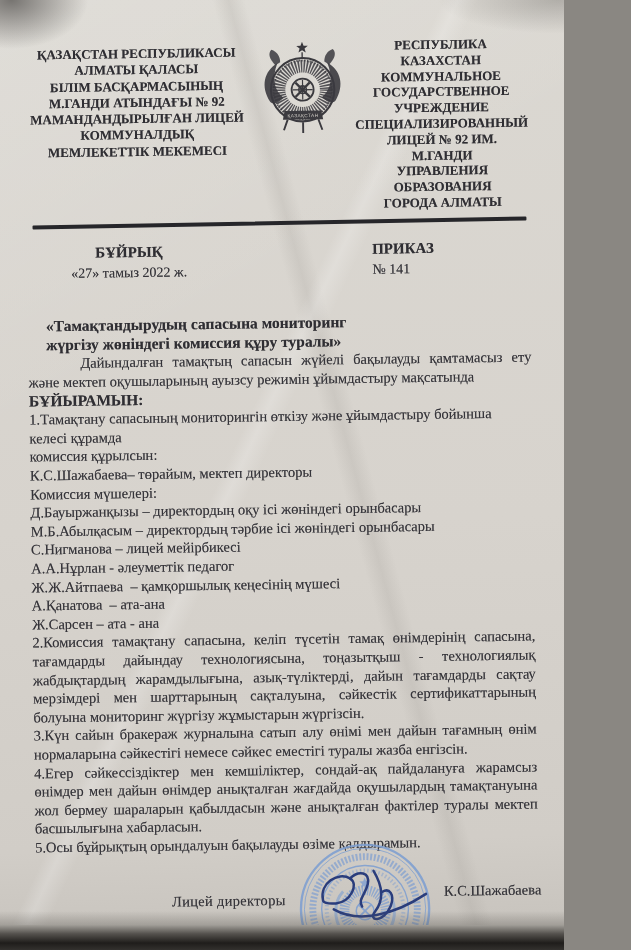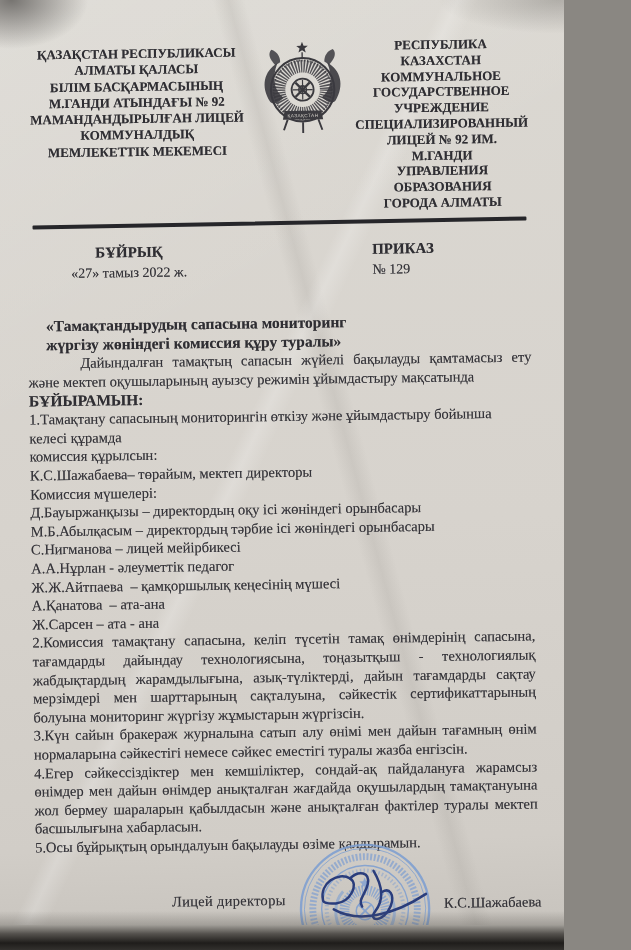--- a/index.html
+++ b/index.html
@@ -41,21 +41,21 @@
   
   .title{margin:34px 0 0 18px;font-weight:bold;font-size:15.5px;line-height:18.5px;color:#2f2e33;}
   
   .preamble{margin:20px 0 0 0;text-indent:52px;text-align:justify;}
   .orderword{font-weight:bold;font-size:15.5px;color:#2f2e33;}
   p.body-par{margin:0;text-align:justify;}
   .member-line{white-space:pre-wrap;}
   
   .sig-area{position:relative;height:190px;}
   .sig-role{position:absolute;left:136px;top:38px;letter-spacing:.3px;}
-  .sig-name{position:absolute;left:408px;top:43px;}
+  .sig-name{position:absolute;left:408px;top:31px;}
   .stamp{position:absolute;left:260px;top:-12px;width:138px;height:138px;opacity:.88;}
   .signature{position:absolute;left:276px;top:12px;width:124px;height:64px;}
   
   .bottom-edge{
     position:absolute;left:0;right:0;bottom:0;height:25px;
     background:linear-gradient(180deg,#a19e98 0%,#55524e 35%,#1f1d1b 72%,#33312e 100%);
   }
   .bottom-shade{
     position:absolute;left:0;right:0;bottom:25px;height:14px;
     background:linear-gradient(180deg,rgba(90,87,82,0),rgba(90,87,82,.35));
@@ -123,21 +123,21 @@
 
     <div class="rule"></div>
 
     <div class="order-row">
       <div class="order-kk">
         <div class="order-label">БҰЙРЫҚ</div>
         <div class="order-sub">«27» тамыз 2022 ж.</div>
       </div>
       <div class="order-ru">
         <div class="order-label">ПРИКАЗ</div>
-        <div class="order-sub">№ 129</div>
+        <div class="order-sub">№ 141</div>
       </div>
     </div>
 
     <div class="title">
       <div>«Тамақтандырудың сапасына мониторинг</div>
       <div>жүргізу жөніндегі комиссия құру туралы»</div>
     </div>
 
     <p class="body-par preamble">Дайындалған тамақтың сапасын жүйелі бақылауды қамтамасыз ету және мектеп оқушыларының ауызсу режимін ұйымдастыру мақсатында</p>
     <div class="orderword">БҰЙЫРАМЫН:</div>

